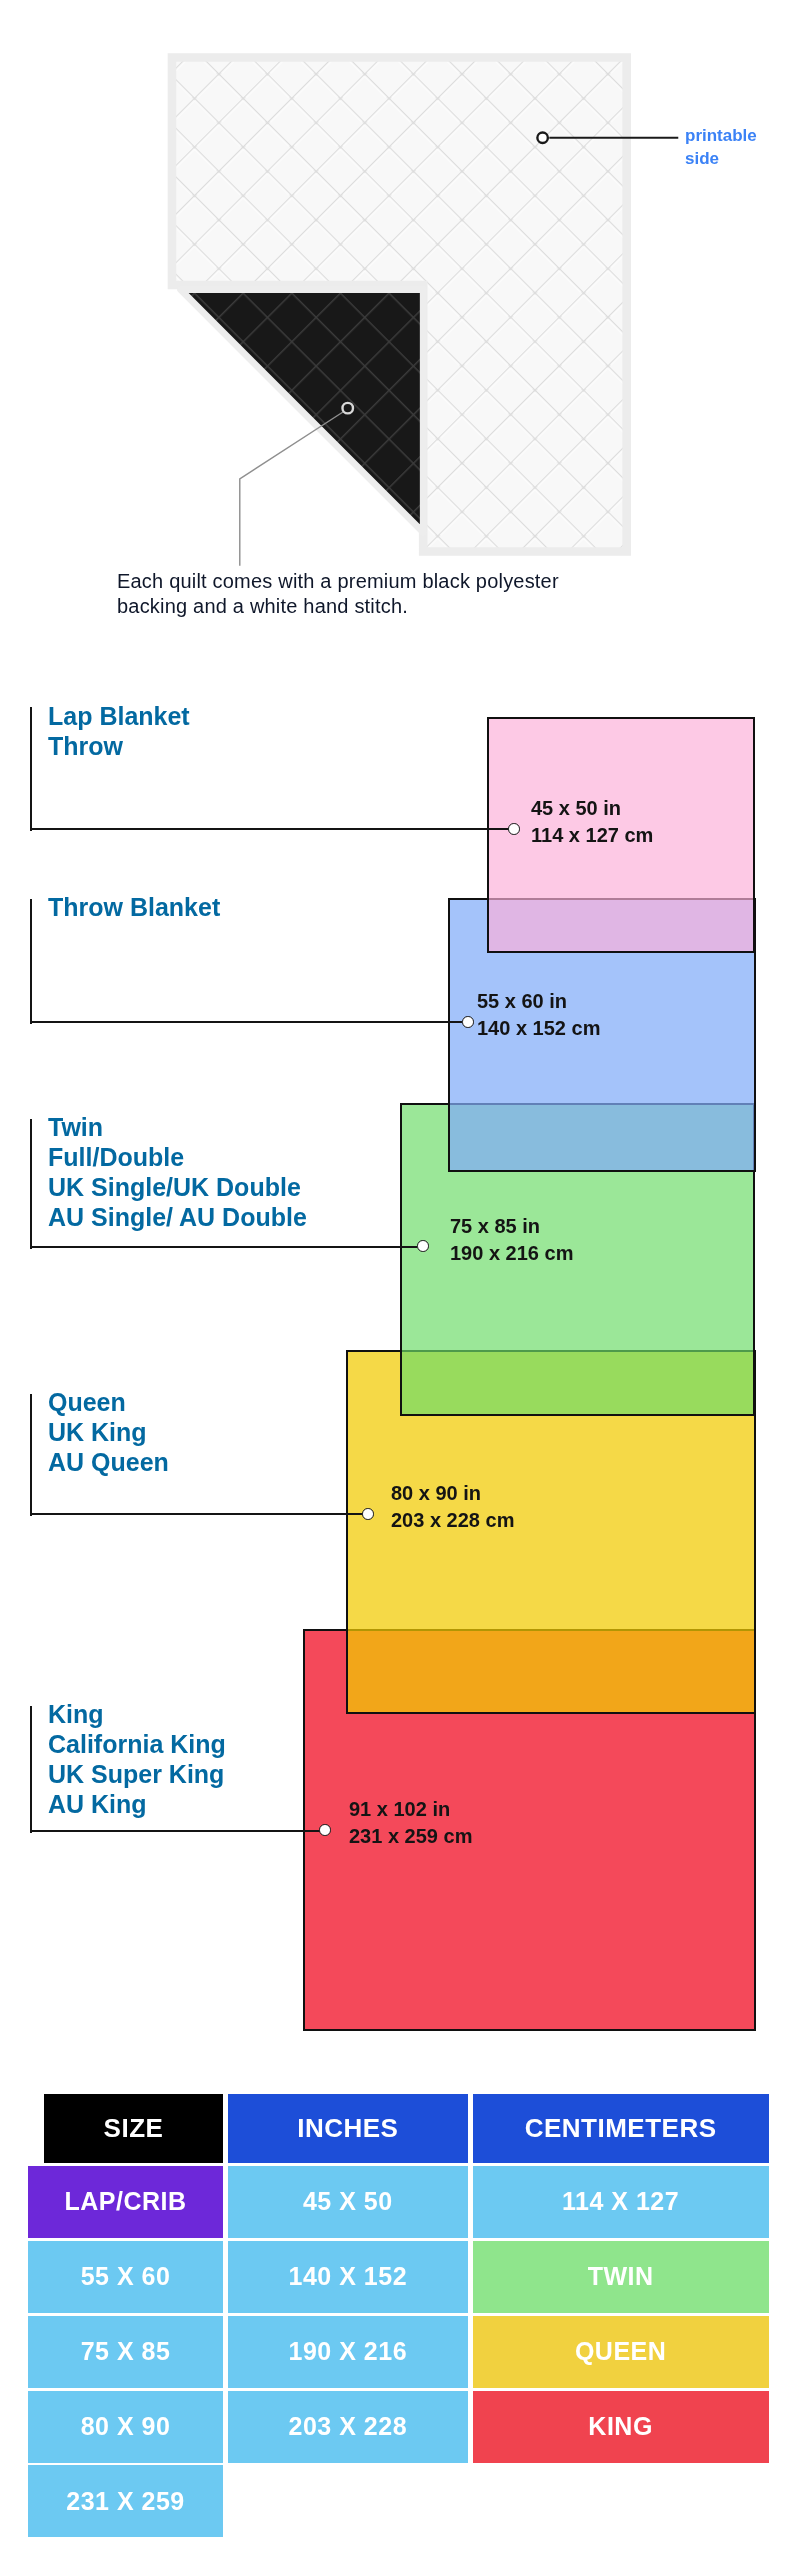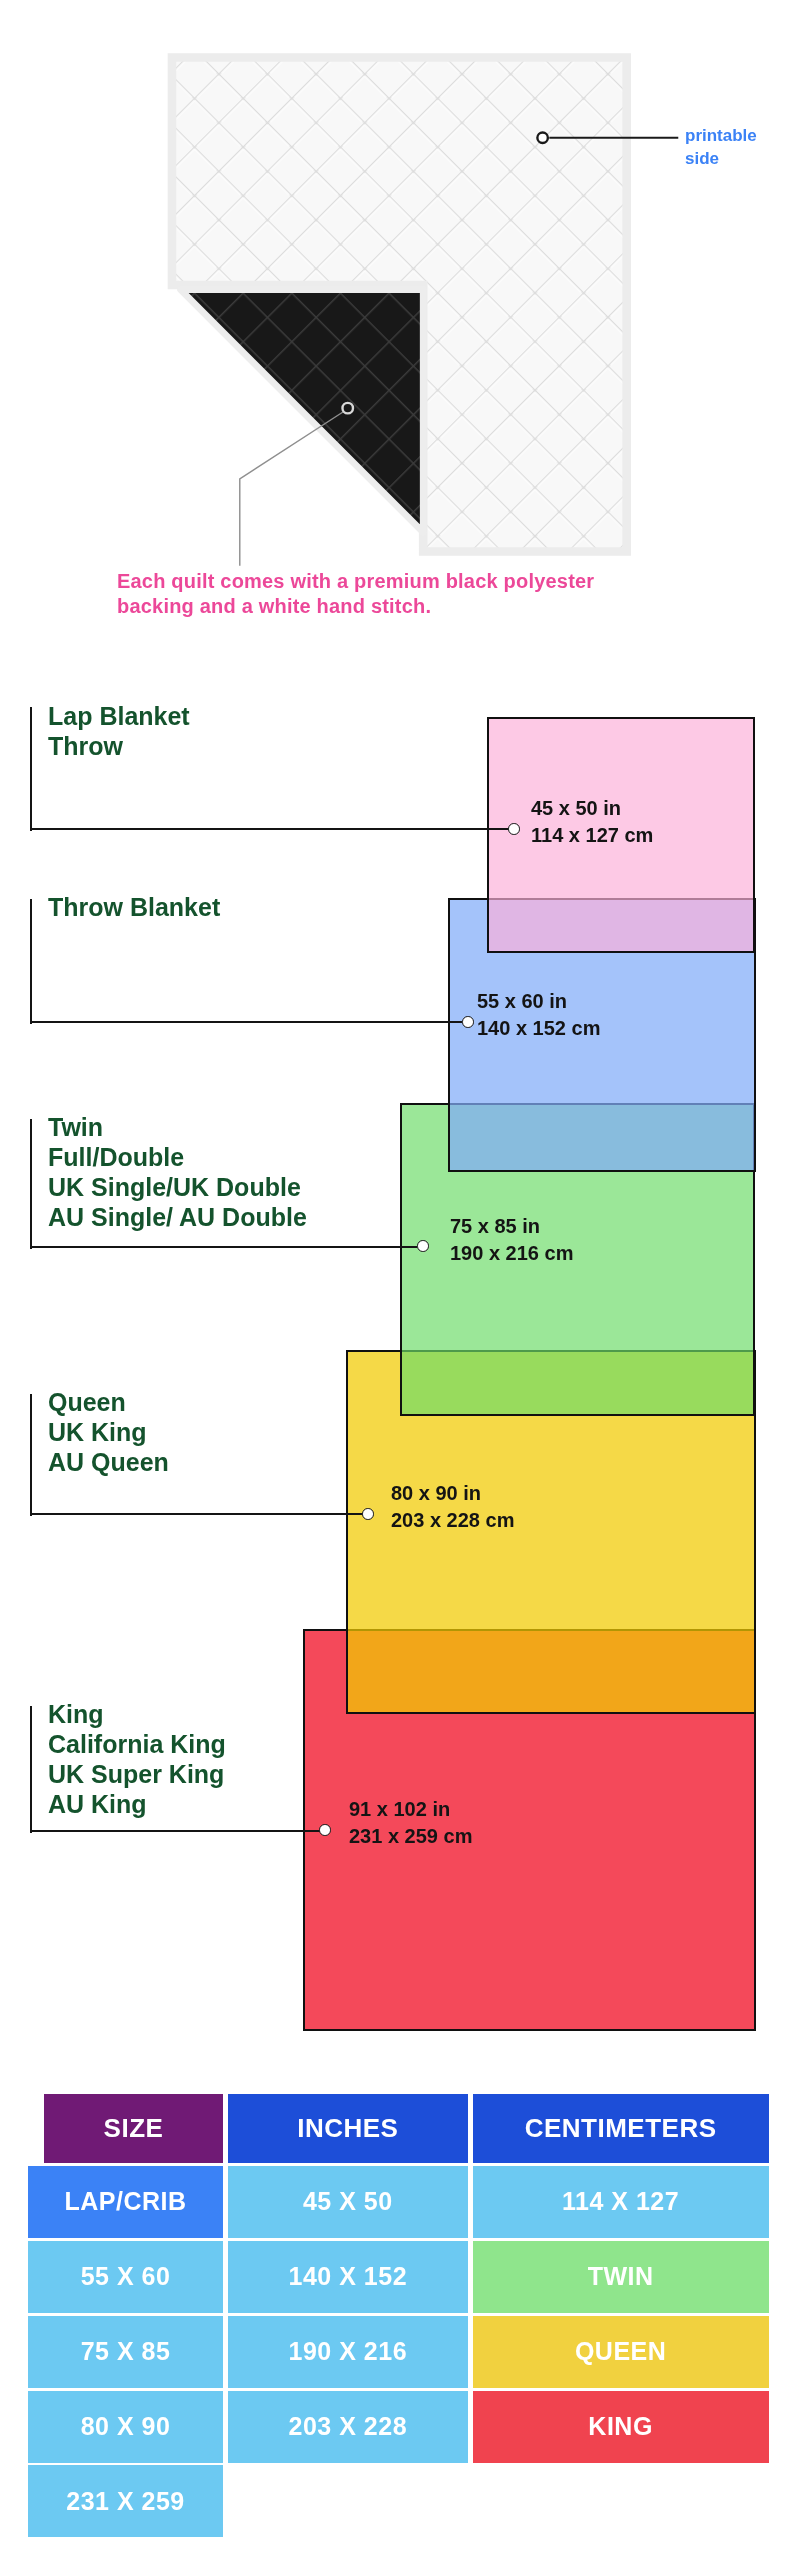--- a/index.html
+++ b/index.html
@@ -3,51 +3,51 @@
 <meta charset="utf-8">
 <style>
   html,body{margin:0;padding:0;background:#ffffff;}
   .page{position:relative;width:791px;height:2576px;background:#fff;overflow:hidden;
         font-family:"Liberation Sans",sans-serif;}
 
   
   .hero-svg{position:absolute;left:0;top:0;}
   .printable-label{position:absolute;left:685px;top:124px;font-size:17px;font-weight:600;
                    color:#3b82f6;line-height:23px;}
-  .caption{position:absolute;left:117px;top:569px;font-size:20px;font-weight:700;
-           color:#ec4899;line-height:25px;letter-spacing:0.2px;}
+  .caption{position:absolute;left:117px;top:569px;font-size:20px;font-weight:400;
+           color:#0f172a;line-height:25px;letter-spacing:0.2px;}
 
   
   .size-rect{position:absolute;border:2.9px solid #101010;box-sizing:border-box;}
   .rect-king  {left:303px;top:1629px;width:453px;height:402px;background:#f4495a;z-index:1;}
   .rect-queen {left:346px;top:1350px;width:410px;height:364px;background:rgba(241,202,0,0.72);z-index:2;}
   .rect-twin  {left:400px;top:1103px;width:355px;height:313px;background:rgba(107,220,103,0.68);z-index:3;}
   .rect-throw {left:448px;top:898px;width:308px;height:274px;background:rgba(129,172,248,0.72);z-index:4;}
   .rect-lap   {left:487px;top:717px;width:268px;height:236px;background:rgba(252,176,217,0.68);z-index:5;}
 
-  .size-label{position:absolute;left:48px;font-size:25px;font-weight:700;color:#14532d;
+  .size-label{position:absolute;left:48px;font-size:25px;font-weight:700;color:#0369a1;
               line-height:30px;z-index:10;white-space:nowrap;}
   .vline{position:absolute;left:30px;width:1.9px;background:#141414;z-index:10;}
   .hline{position:absolute;height:1.9px;background:#141414;z-index:10;}
   .marker{position:absolute;width:9.6px;height:9.6px;border:1.9px solid #141414;border-radius:50%;
           background:#fff;z-index:11;}
   .dim-text{position:absolute;font-size:20px;font-weight:700;color:#141414;line-height:27px;
             z-index:10;white-space:nowrap;}
 
   
   .size-table{position:absolute;left:28px;top:2094px;width:741px;display:grid;
               grid-template-columns:195px 240px 296px;grid-template-rows:69px repeat(5,72px);
               column-gap:4.8px;row-gap:2.9px;z-index:12;}
   .cell{display:flex;align-items:center;justify-content:center;color:#fff;font-weight:700;
         font-size:25px;letter-spacing:0.5px;}
   .cell.hd{font-size:26px;}
-  .hd-size{background:#701a75;margin-left:16px;}
+  .hd-size{background:#000000;margin-left:16px;}
   .hd-gray{background:#1d4ed8;}
   .c-val{background:#6cc9f2;}
-  .c-lap{background:#3b82f6;}
+  .c-lap{background:#6d28d9;}
   .c-throw{background:#a9b8f0;}
   .c-twin{background:#8fe58c;}
   .c-queen{background:#f1d13f;}
   .c-king{background:#f0434f;}
 </style>
 </head>
 <body>
 
 <div class="page">
 

